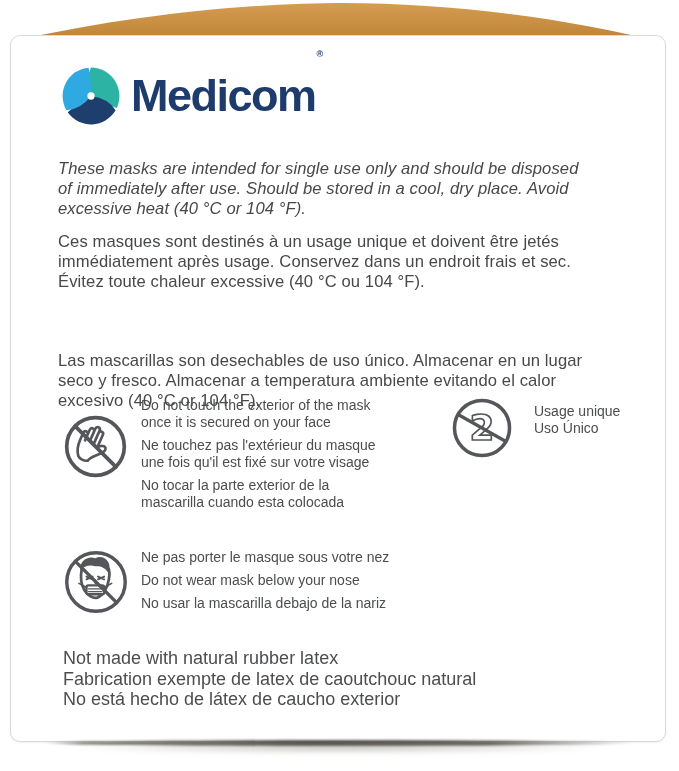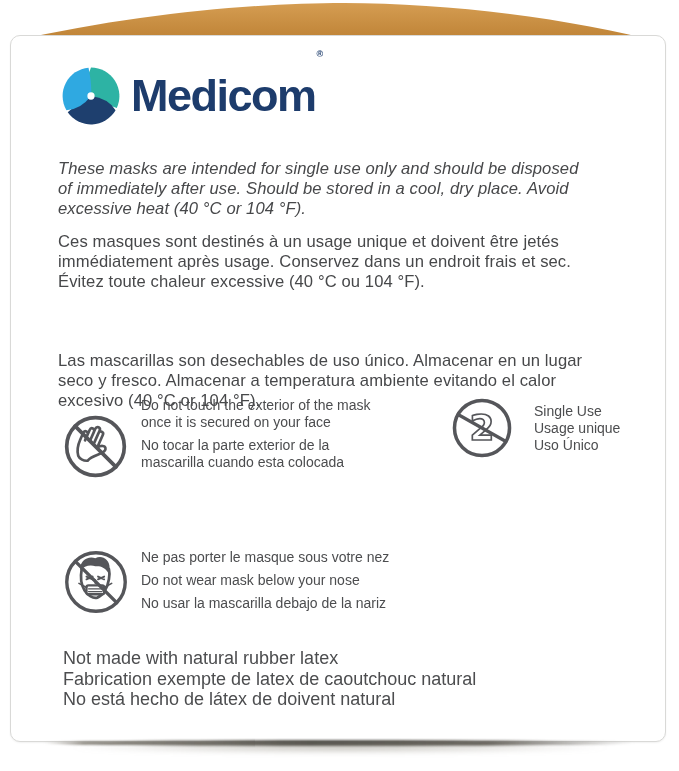--- a/index.html
+++ b/index.html
@@ -81,32 +81,33 @@
                  M46 45 L46 30 Q46 26 49.5 26 T53 30 L53 50
                  M53 50 C57 45 62 43 64.5 46 C67 49 64 54 58 60 C52 66 49 70 48 74
                  M32 73 C36 77 43 77 48 74"></path>
       </g>
       <line x1="19.6" y1="19.6" x2="80.4" y2="80.4" stroke-width="5.5"></line>
     </svg>
 
     <div class="warn-text warn1-text">
       <p>Do not touch the exterior of the mask
 once it is secured on your face</p>
+      <p>Ne touchez pas l'extérieur du masque
+une fois qu'il est fixé sur votre visage</p>
       <p>No tocar la parte exterior de la
 mascarilla cuando esta colocada</p>
     </div>
 
     <svg class="picto picto-single" width="64" height="64" viewBox="0 0 100 100" fill="none" stroke="#55565a" stroke-linecap="round">
       <circle cx="50" cy="50" r="43" stroke-width="5.5"></circle>
       <text x="50" y="69" text-anchor="middle" font-family="DejaVu Sans, sans-serif" font-size="56" font-weight="bold" fill="none" stroke="#55565a" stroke-width="2.6">2</text>
       <line x1="12.6" y1="28.9" x2="87.4" y2="71.1" stroke-width="5"></line>
     </svg>
 
     <div class="warn-text su-text">
-      <p style="margin-bottom:0;">Single Use</p>
       <p style="margin-bottom:0;">Usage unique</p>
       <p style="margin-bottom:0;">Uso Único</p>
     </div>
 
     <svg class="picto picto-face" width="68" height="68" viewBox="0 0 100 100" fill="none" stroke="#55565a" stroke-linecap="round" stroke-linejoin="round">
       <circle cx="50" cy="50" r="43" stroke-width="5"></circle>
       <path d="M27 33 C25 19 38 11 49 15 C59 10 70 17 70 29 C70 32 69 34 68 36 C62 28 56 26 49 27 C41 24 32 27 27 33 Z" fill="#55565a" stroke="none"></path>
       <path d="M29 31 C27 42 28 54 33 62 C38 70 46 75 52 73 C60 70 67 59 69 46 C70 40 70 35 69 31" stroke-width="4"></path>
       <path d="M36 42 L45 46 M36 46 L45 42 M53 46 L62 42 M53 42 L62 46" stroke-width="2.8"></path>
       <path d="M49 47 L49 52" stroke-width="2.4"></path>
@@ -118,21 +119,21 @@
 
     <div class="warn-text warn2-text">
       <p>Ne pas porter le masque sous votre nez</p>
       <p>Do not wear mask below your nose</p>
       <p>No usar la mascarilla debajo de la nariz</p>
     </div>
 
     <div class="latex">
       <p>Not made with natural rubber latex</p>
       <p>Fabrication exempte de latex de caoutchouc natural</p>
-      <p>No está hecho de látex de doivent natural</p>
+      <p>No está hecho de látex de caucho exterior</p>
     </div>
 
   </div>
 
   <div class="floor-shadow"></div>
   <div class="floor-shadow-soft"></div>
 
 </div>
 
 </body></html>

